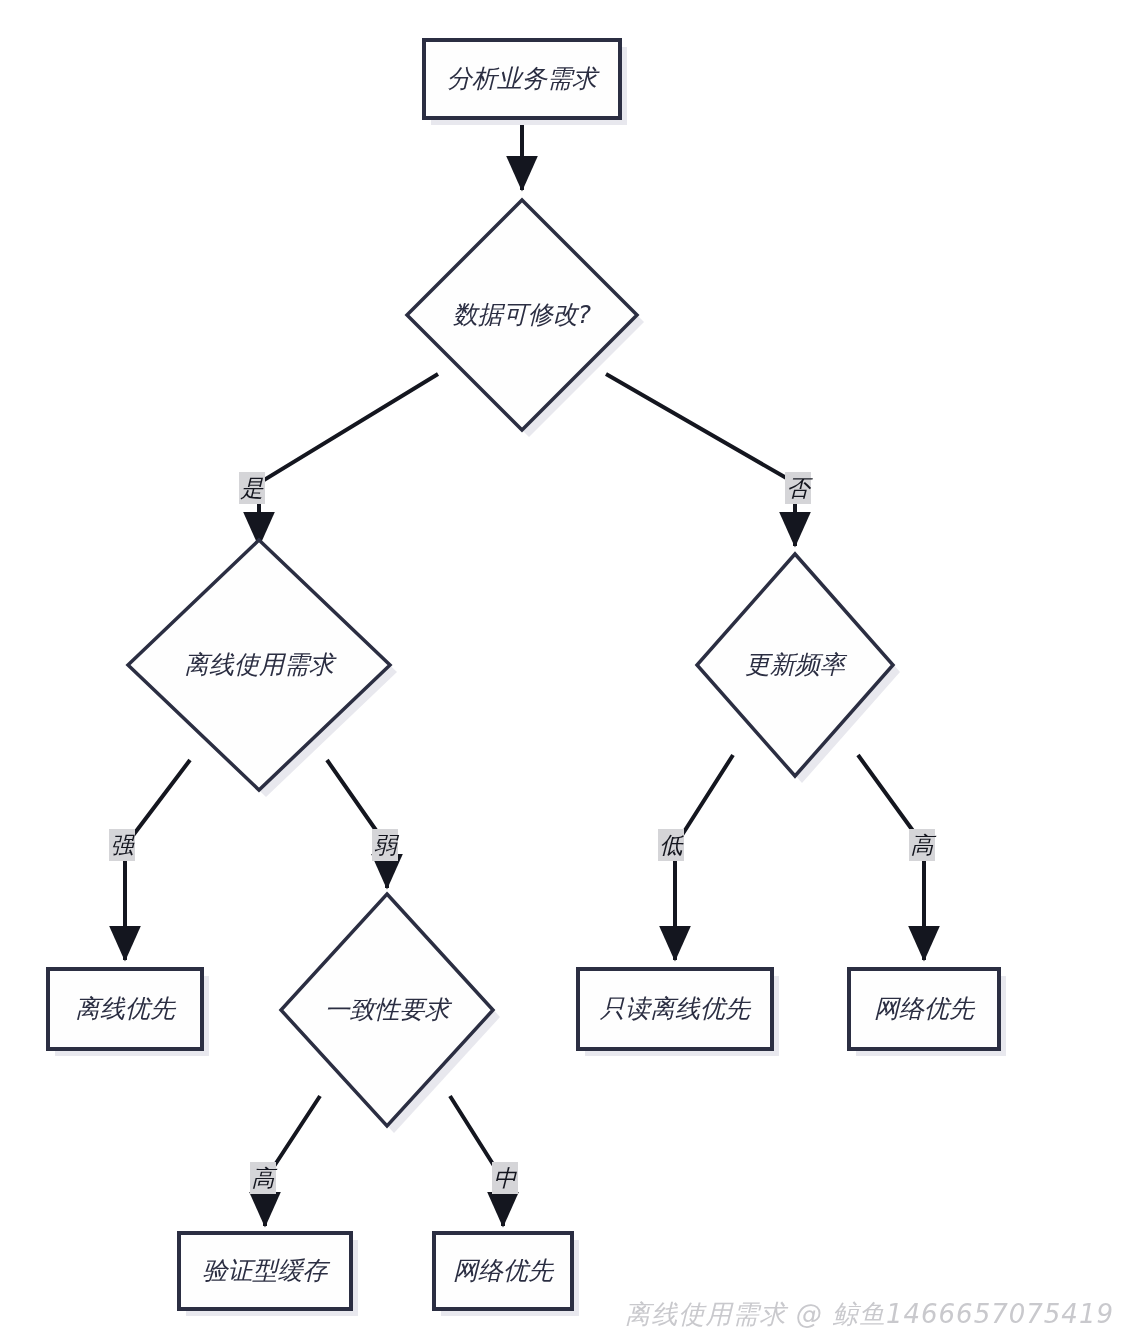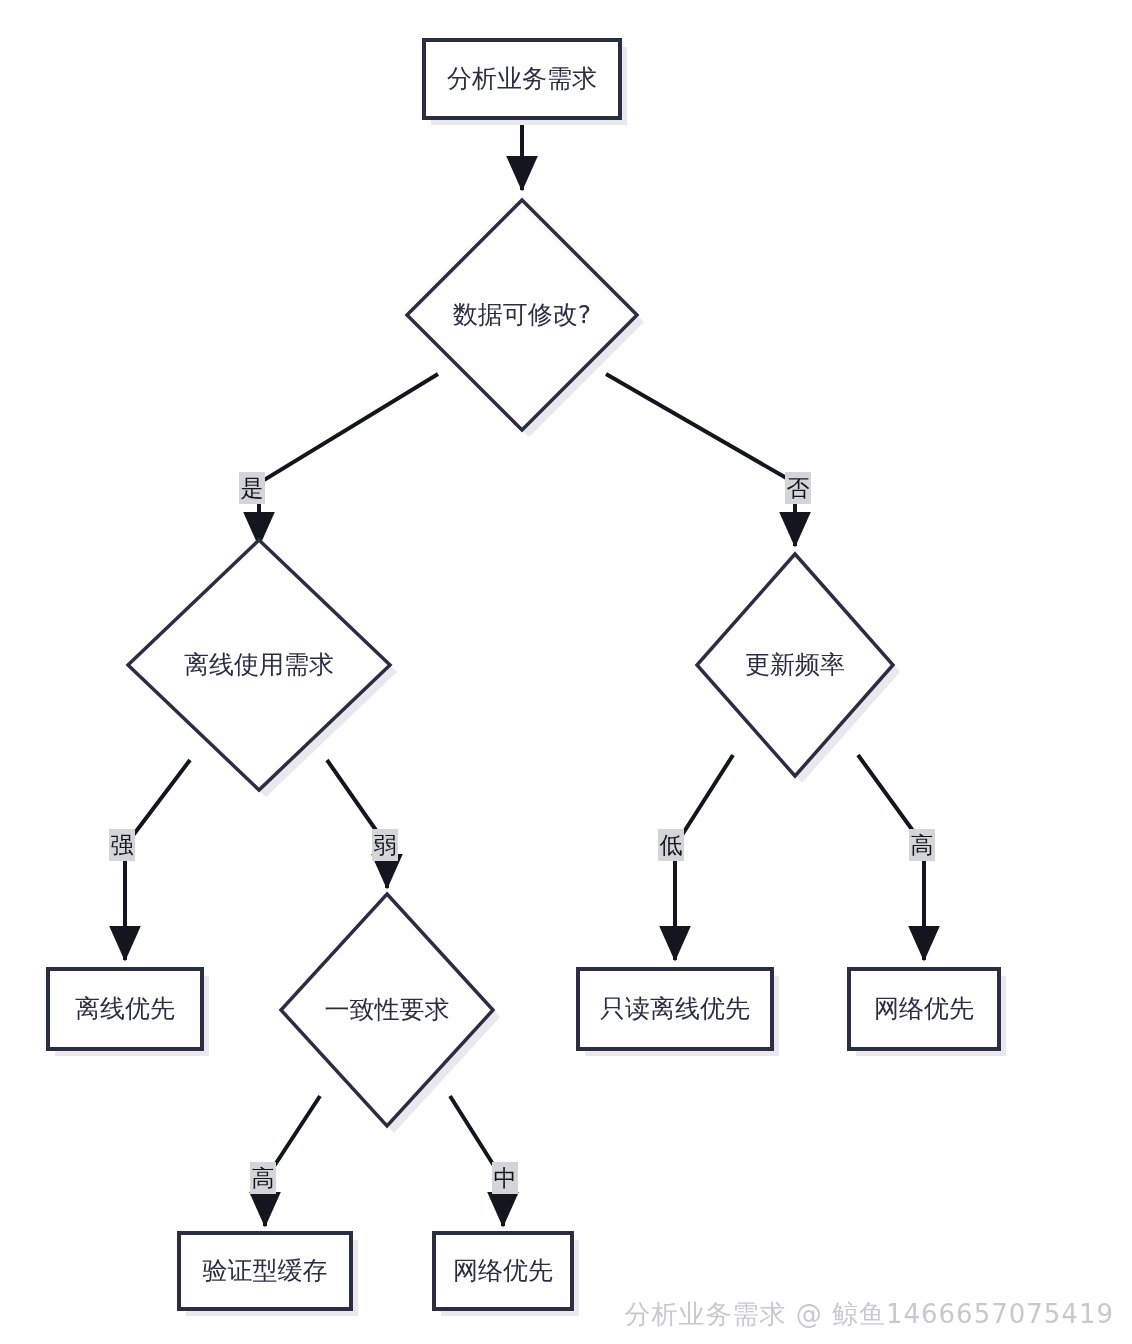--- a/index.html
+++ b/index.html
@@ -13,20 +13,21 @@
     font-family: "DejaVu Sans", "Liberation Sans", sans-serif;
     position: relative;
     overflow: hidden;
   }
   #flow-root {
     position: absolute;
     left: 0;
     top: 0;
     width: 1132px;
     height: 1344px;
+    font-style: italic;
   }
   svg.flow-canvas {
     display: block;
     width: 1132px;
     height: 1344px;
   }
   .node-shape {
     fill: #fefefe;
     stroke: #2b2e42;
     stroke-width: 4;
@@ -173,14 +174,14 @@
         <g>
           <rect x="250" y="1162" width="26" height="32" class="edge-label-box"></rect>
           <text x="263" y="1179" class="edge-label-text">高</text>
         </g>
         <g>
           <rect x="492" y="1162" width="26" height="32" class="edge-label-box"></rect>
           <text x="505" y="1179" class="edge-label-text">中</text>
         </g>
       </g>
   </svg>
-  <div class="watermark">分析业务需求 @ 鲸鱼1466657075419</div>
+  <div class="watermark">离线使用需求 @ 鲸鱼1466657075419</div>
 </div>
 
 </body></html>

